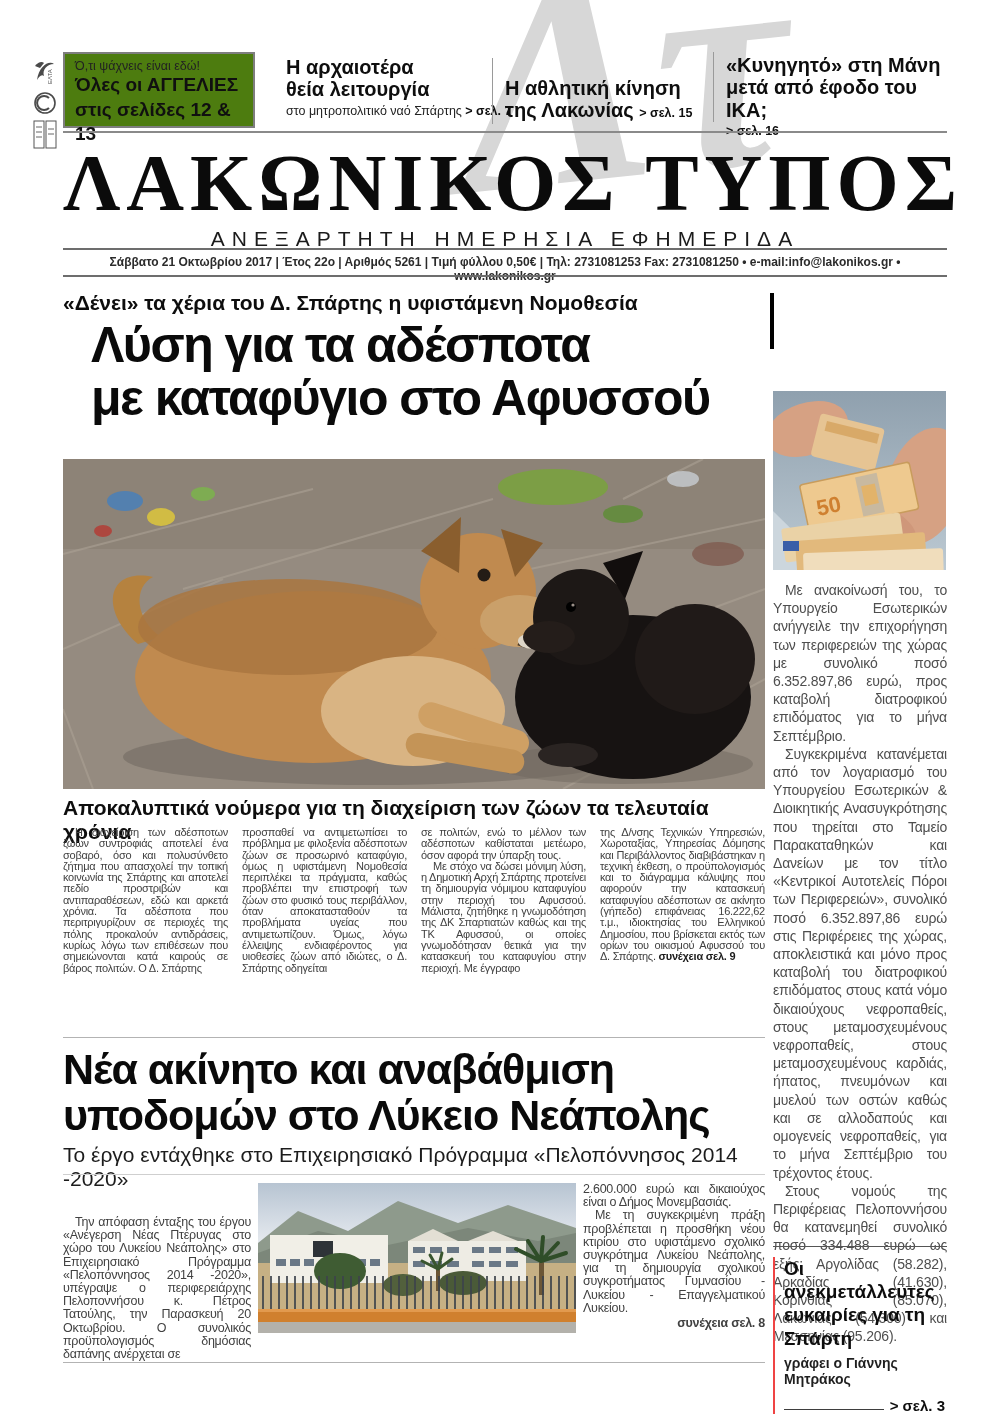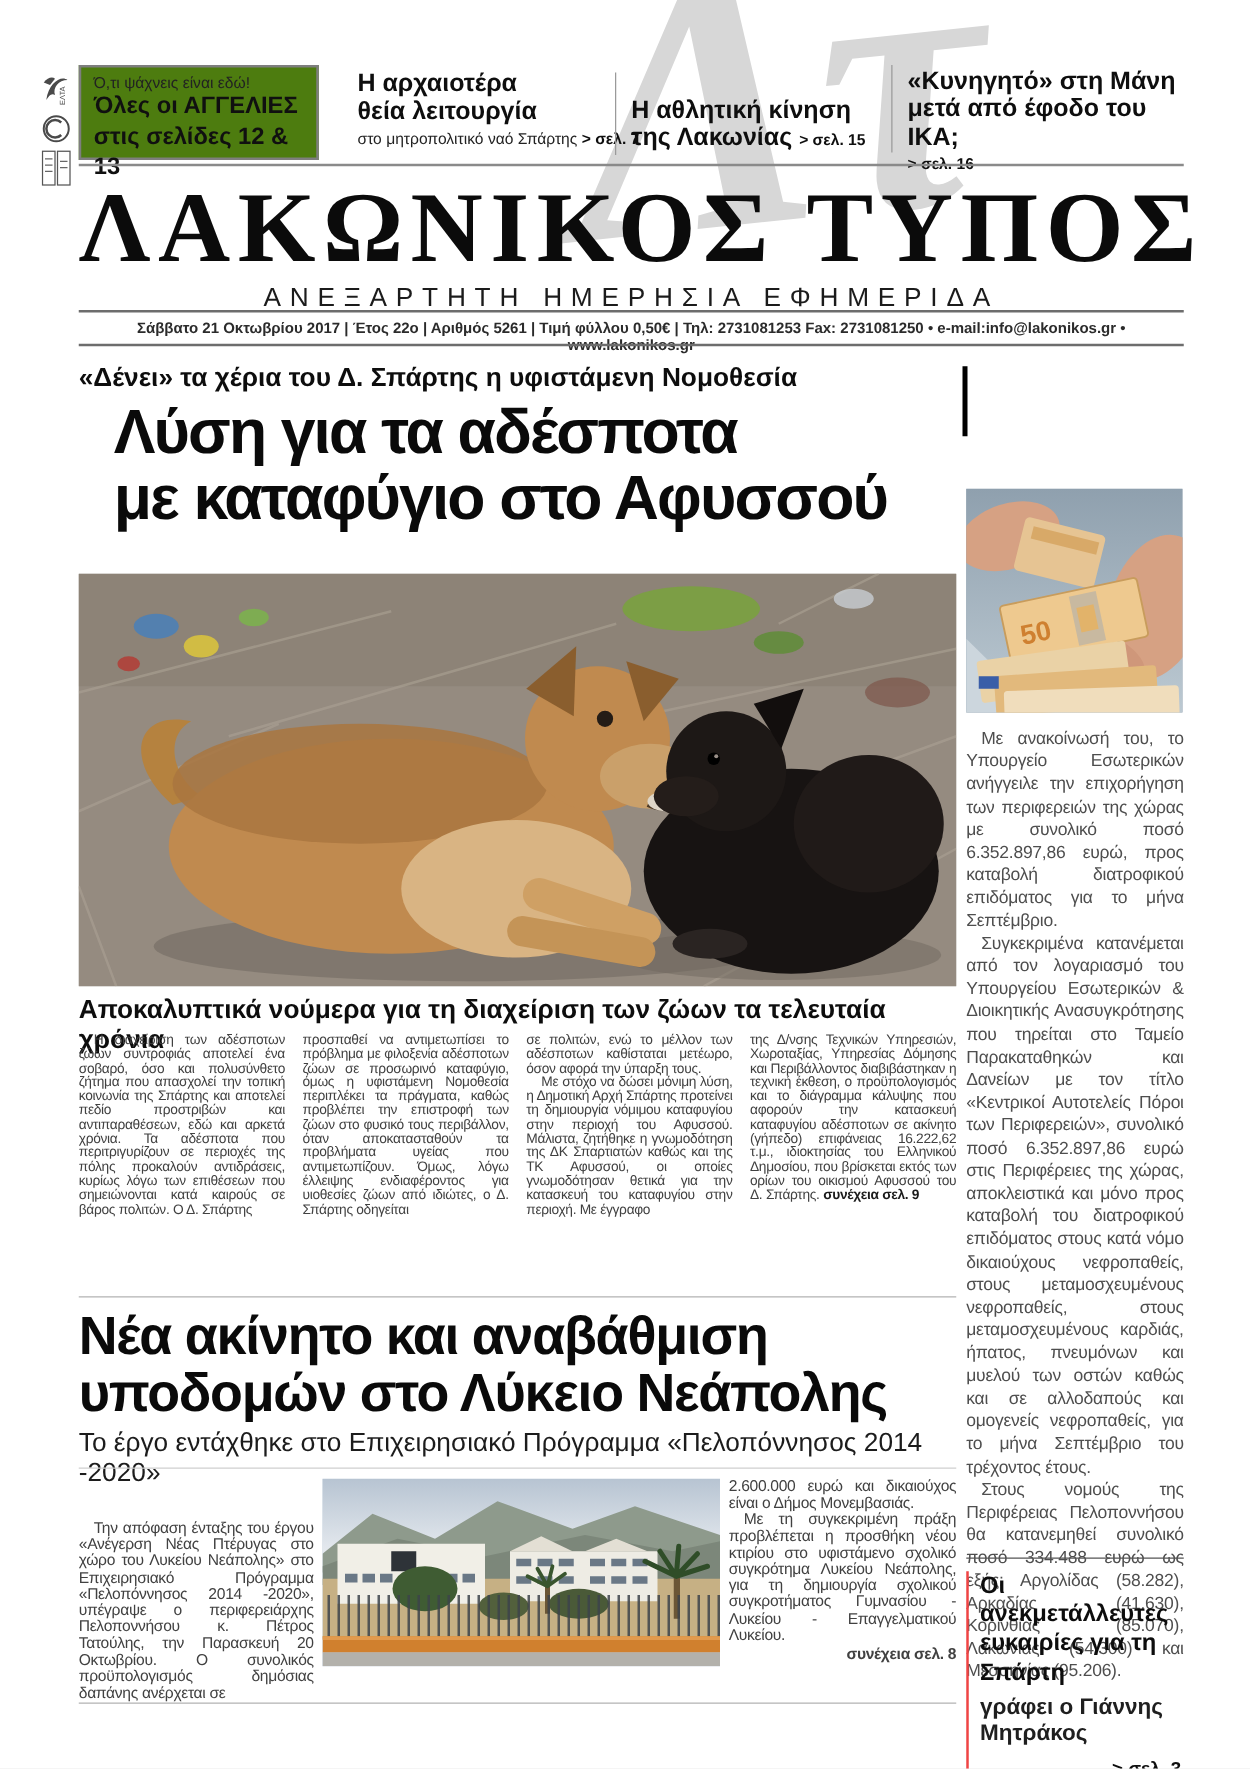--- a/index.html
+++ b/index.html
@@ -58,21 +58,21 @@
   .rule-bottom{left:63px;top:1362px;width:702px;border-top:1px solid #b3b3b3;}
   
   .sb-bar{left:770px;top:293px;width:4px;height:56px;background:#000;}
   .sb-head{left:782px;top:288px;width:168px;font-size:20px;font-weight:bold;line-height:1.22;color:#0d0d0d;}
   .sb-photo{left:773px;top:391px;width:173px;height:179px;background:#8fa0ae;}
   .sb-body{left:773px;top:581px;width:174px;}
   .sb-body p{margin:0;font-size:14px;line-height:18.2px;text-align:justify;color:#4e4e4e;letter-spacing:-0.2px;}
   .sb-div{left:773px;top:1246px;width:174px;border-top:1.5px solid #555;}
   .sb-box{left:773px;top:1257px;width:172px;border-left:2px solid #ef4444;padding-left:9px;box-sizing:border-box;}
   .bx-title{font-size:19px;font-weight:bold;line-height:1.22;color:#0d0d0d;}
-  .bx-by{font-size:18px;font-weight:600;color:#1f1f1f;margin-top:5px;}
+  .bx-by{font-size:14px;font-weight:600;color:#1f1f1f;margin-top:5px;}
   .bx-row{display:flex;align-items:flex-end;margin-top:10px;}
   .bx-line{flex:1;border-bottom:1.5px solid #3e3e3e;margin:0 6px 4px 0;}
   .bx-ref{font-weight:bold;font-size:15px;color:#0d0d0d;}
   svg{display:block;}
 </style>
 </head>
 <body>
 
 <div class="page">
 

